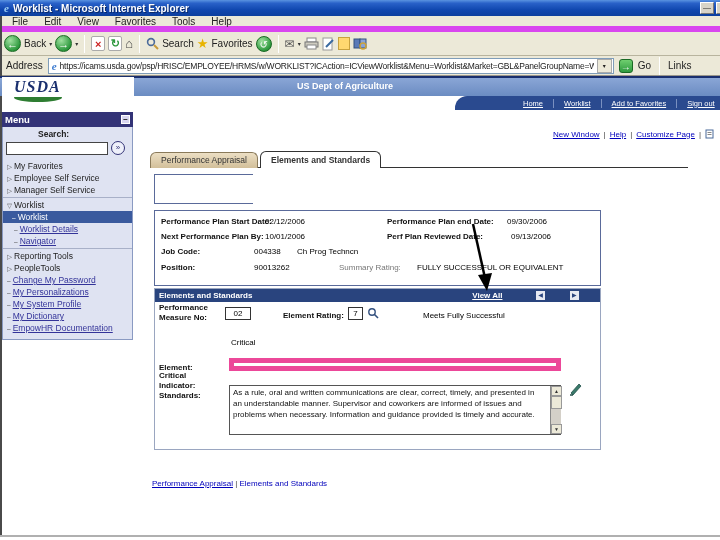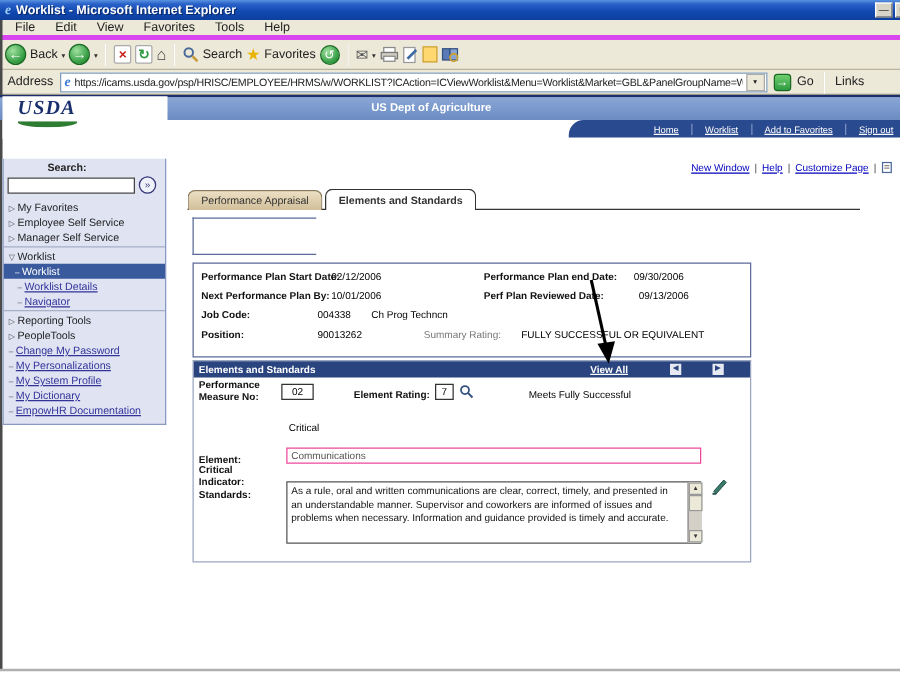--- a/index.html
+++ b/index.html
@@ -11,21 +11,21 @@
   .titlebar { position:absolute; top:0; left:0; width:720px; height:16px;
     background:linear-gradient(180deg,#5a93e0 0%,#2961c8 20%,#1148b0 60%,#0d3f9e 100%);
     color:#fff; display:flex; align-items:center; padding:0 4px; gap:4px; }
   .ie-icon { font:italic bold 11px "Liberation Serif", serif; color:#9fd0f5; }
   .titlebar .title { font-size:10px; font-weight:bold; text-shadow:1px 1px 0 #0a2a6a; }
   .winbtn { position:absolute; top:2px; width:14px; height:12px; background:#d8d4c8;
     border:1px solid #fff; border-right-color:#777; border-bottom-color:#777;
     font-size:8px; line-height:10px; text-align:center; color:#222; }
 
   .menubar { position:absolute; top:16px; left:0; width:720px; height:16px; background:#ece9d8;
-    border-bottom:4px solid #d946ef; display:flex; align-items:center; font-size:10px; color:#222; padding-left:4px; }
+    border-bottom:6px solid #d946ef; display:flex; align-items:center; font-size:10px; color:#222; padding-left:4px; }
   .menubar .mi { padding:0 8px; }
 
   .toolbar { position:absolute; top:32px; left:0; width:720px; height:24px; background:#ece9d8;
     border-bottom:1px solid #b8b49e; display:flex; align-items:center; padding-left:4px; gap:3px; font-size:10px; color:#222; }
   .tb-sep { width:1px; height:18px; background:#c4c0aa; border-right:1px solid #fff; margin:0 3px; }
   .circle-btn { width:17px; height:17px; border-radius:50%;
     background:radial-gradient(circle at 35% 30%, #9fe09f, #2f9a3f 70%, #1c7a2c);
     color:#fff; display:flex; align-items:center; justify-content:center; font-size:11px;
     border:1px solid #1a6a24; flex:0 0 auto; }
   .caret { font-size:6px; color:#333; }
@@ -119,21 +119,21 @@
   .elemhdr { height:13px; background:#29447e; color:#fff; display:flex; align-items:center; padding:0 4px; }
   .elemhdr .ttl { font-weight:bold; flex:1; }
   .viewall { font-weight:bold; text-decoration:underline; color:#fff; margin-right:16px; }
   .pg { font-size:7.5px; color:#fff;margin-top:43px; }
   .pg.lastlnk { text-decoration:underline; }
   .pgbox { width:9px; height:9px; background:#e6e9f2; color:#29447e; font-size:6px; line-height:9px;
     text-align:center; margin:0 3px; }
   .elembox .fld { position:absolute; white-space:nowrap; }
   .inbox { position:absolute; background:#fff; border:1px solid #333; font-size:8px; text-align:center;
     line-height:12px; }
-  .elem-input { position:absolute; left:74px; top:69px; width:332px; height:13px; border:1px solid #ec4899;
+  .elem-input { position:absolute; left:74px; top:69px; width:332px; height:13px; border:5px solid #ec4899;
     background:#fff; color:#555; font-size:8px; padding:1px 3px; white-space:nowrap; overflow:hidden; }
   .std-box { position:absolute; left:74px; top:96px; width:332px; height:50px; border:1px solid #555;
     background:#fff; font-size:8px; line-height:11px; color:#111; padding:1px 15px 1px 3px; overflow:hidden; }
   .std-scroll { position:absolute; right:0; top:0; width:11px; height:48px; background:#d4d0c8; border-left:1px solid #888; }
   .sbtn { position:absolute; left:0; width:11px; height:10px; background:#ece9d8; border:1px solid #999;
     font-size:5px; line-height:9px; text-align:center; color:#333; }
   .sthumb { position:absolute; left:0; top:10px; width:11px; height:13px; background:#ece9d8; border:1px solid #999; }
 
   .btn-row { position:absolute; top:455px; left:154px; display:flex; gap:8px; }
   .ps-btn { height:17px; background:linear-gradient(#fbf8da,#eee7b4); border:1px solid #55513f;
@@ -226,20 +226,24 @@
     <span class="usda-word">USDA</span>
     <span class="usda-swoosh"></span>
   </div>
   <div class="links-bar">
     <a>Home</a>
     <a>Worklist</a>
     <a>Add to Favorites</a>
     <a>Sign out</a>
   </div>
 
+  <div class="sidebar-hdr">
+    <span>Menu</span>
+    <span class="minus-btn">−</span>
+  </div>
   <div class="sidebar">
     <div class="search-label">Search:</div>
     <div class="search-row">
       <input class="search-input" style="">
       <span class="search-go">»</span>
     </div>
     <ul class="nav">
       <li><span class="tri">▷</span><span>My Favorites</span></li>
       <li><span class="tri">▷</span><span>Employee Self Service</span></li>
       <li><span class="tri">▷</span><span>Manager Self Service</span></li>
@@ -342,15 +346,20 @@
       <span class="sthumb"></span>
       <span class="sbtn" style="top:38px;">▼</span>
     </div>
     <svg style="position:absolute;left:414px;top:92px;" width="15" height="15" viewBox="0 0 15 15">
       <path d="M2 12 L10 3 L12 5 L4 14 Z" fill="#3a7a6a" stroke="#23514a" stroke-width="0.8"></path>
       <line x1="1" y1="14" x2="4" y2="14" stroke="#23514a" stroke-width="1.5"></line>
     </svg>
   </div>
 
 
+  <div class="footer-links">
+    <a class="ul">Performance Appraisal</a>
+    <span> </span><span class="pipe">|</span><span> </span>
+    <a>Elements and Standards</a>
+  </div>
 
   <div class="slide-line"></div>
 </div>
 
 </body></html>

